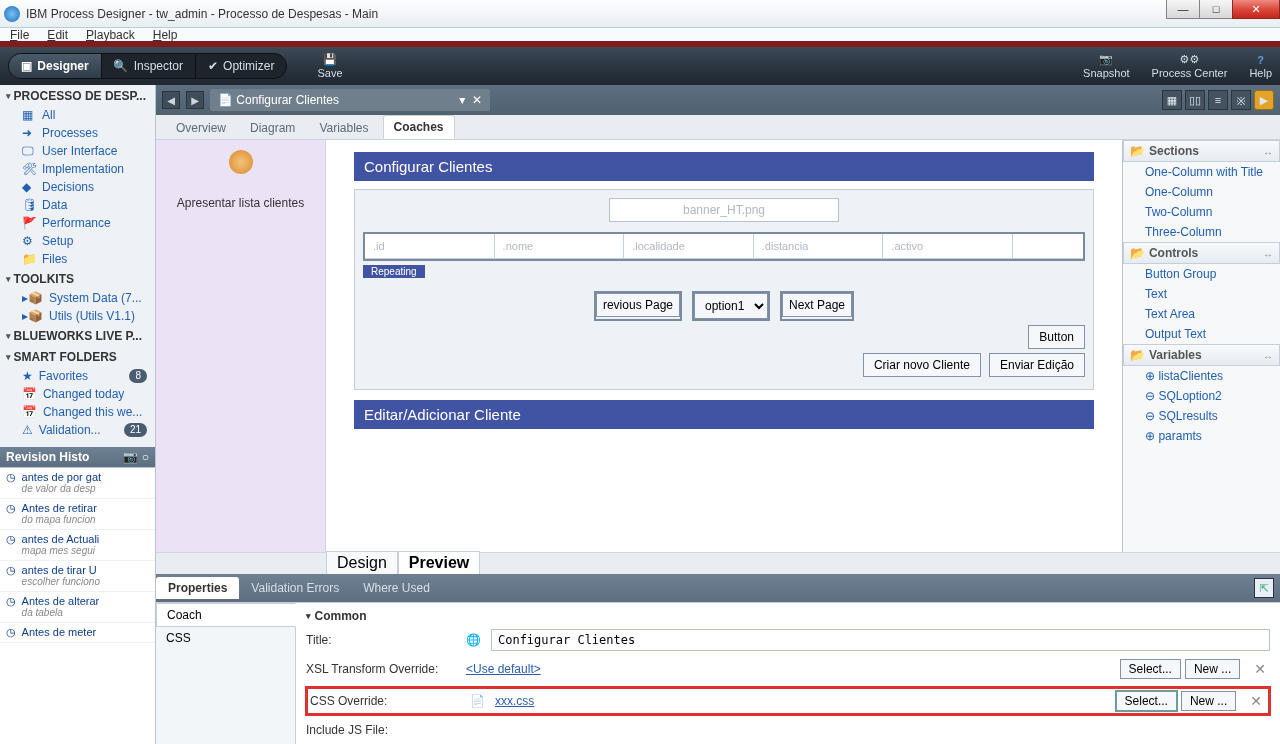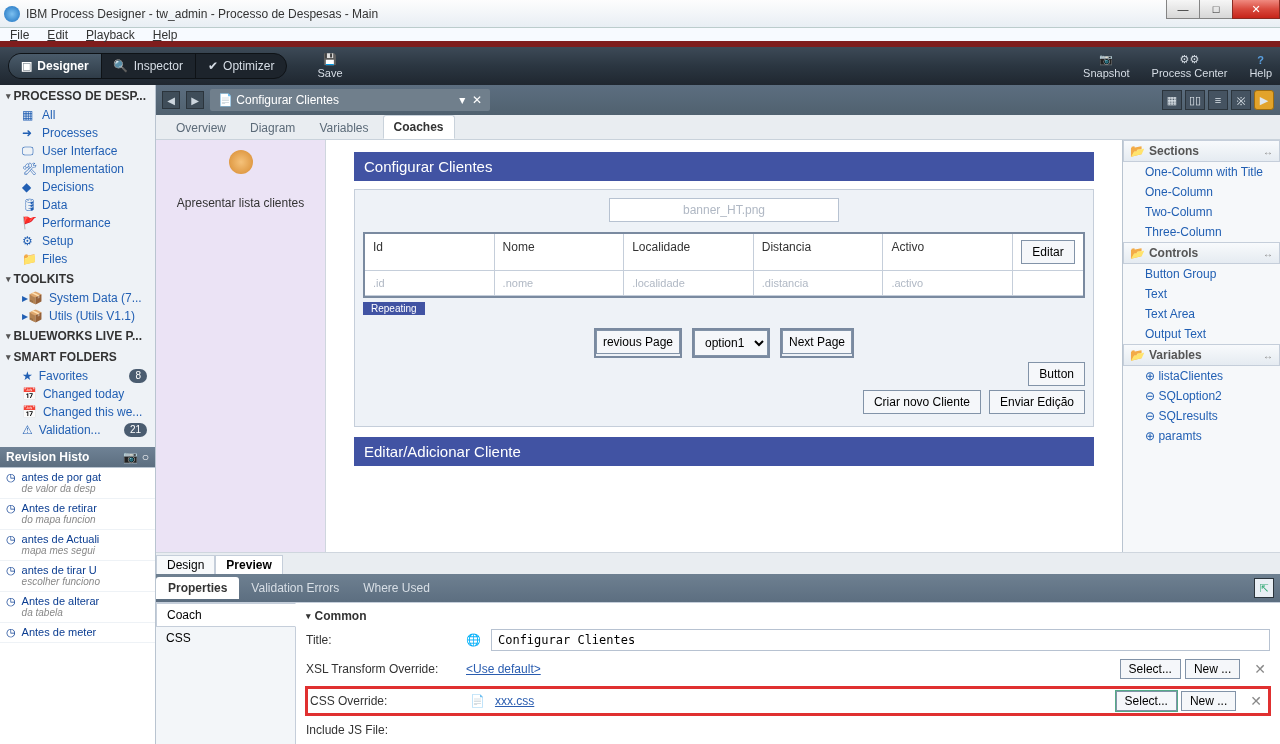--- a/index.html
+++ b/index.html
@@ -54,21 +54,21 @@
 .grid-cell { flex:1; padding:6px 8px; border-right:1px solid #c5ceda; border-bottom:1px solid #c5ceda; }
 .grid-cell:last-child{border-right:none;}
 .grid-hd{ color:#333;}
 .grid-ph{ color:#b0b8c4; font-size:11px;}
 .gridbtn { border:1px solid #8293a8; padding:4px 10px; background:#f5f7fa; font-size:12px; cursor:pointer;}
 .repeating { background:#4153a3; color:#fff; font-size:10px; padding:1px 8px; display:inline-block;}
 .pager { display:flex; gap:10px; justify-content:center; margin:12px 0 4px 0;}
 .pager .box{ border:2px solid #7a8aa0; padding:0;}
 .pager button,.pager select{ border:1px solid #8293a8; background:#f5f7fa; padding:4px 6px; font-size:12px;}
 .rightbtns { display:flex; justify-content:flex-end; gap:8px; margin:4px 0;}
-.designtabs { height:22px; display:flex; align-items:flex-end; background:#e9edf1; border-top:1px solid #cfd6de; font-size:12px;}
+.designtabs { height:22px; display:flex; align-items:flex-end; padding-left:170px; background:#e9edf1; border-top:1px solid #cfd6de; font-size:16px;}
 .designtabs span{ padding:2px 10px; border:1px solid #c5ceda; border-bottom:none; background:#f7f9fb; cursor:pointer;}
 .designtabs span.active{ background:#fff; font-weight:600;}
 .propbar { height:28px; background:linear-gradient(#6e8091,#5c6e80); display:flex; align-items:center; font-size:12px;}
 .proptab { padding:4px 12px; color:#d8dfe6; cursor:pointer;}
 .proptab.active{ background:#fff; color:#333; font-weight:600; border-radius:3px 3px 0 0;}
 .propflex { display:flex; height:142px; border-top:1px solid #c5ceda;}
 .propleft { width:140px; background:#f3f6f9; border-right:1px solid #c5ceda; font-size:12px;}
 .propleft div{ padding:4px 10px;}
 .propleft .sel{ background:#fff; border:1px solid #c5ceda; border-right:1px solid #fff; margin-right:-1px;}
 .propmain { flex:1; padding:6px 10px; font-size:12px; overflow:auto; position:relative;}
@@ -301,28 +301,20 @@
       <div class="coachleft">
         <div class="person"></div>
         <div>Apresentar lista clientes</div>
       </div>
       <div class="canvas">
         <div class="sectionhead">Configurar Clientes</div>
         <div class="formbox">
           <div class="banner">banner_HT.png</div>
           <div class="grid">
             <div class="grid-row">
-              <div class="grid-cell grid-hd">Id</div>
-              <div class="grid-cell grid-hd">Nome</div>
-              <div class="grid-cell grid-hd">Localidade</div>
-              <div class="grid-cell grid-hd">Distancia</div>
-              <div class="grid-cell grid-hd">Activo</div>
-              <div class="grid-cell" style="flex:0 0 70px;text-align:center;"><button class="gridbtn">Editar</button></div>
-            </div>
-            <div class="grid-row">
               <div class="grid-cell grid-ph">.id</div>
               <div class="grid-cell grid-ph">.nome</div>
               <div class="grid-cell grid-ph">.localidade</div>
               <div class="grid-cell grid-ph">.distancia</div>
               <div class="grid-cell grid-ph">.activo</div>
               <div class="grid-cell" style="flex:0 0 70px;"></div>
             </div>
           </div>
           <span class="repeating">Repeating</span>
           <div class="pager">

